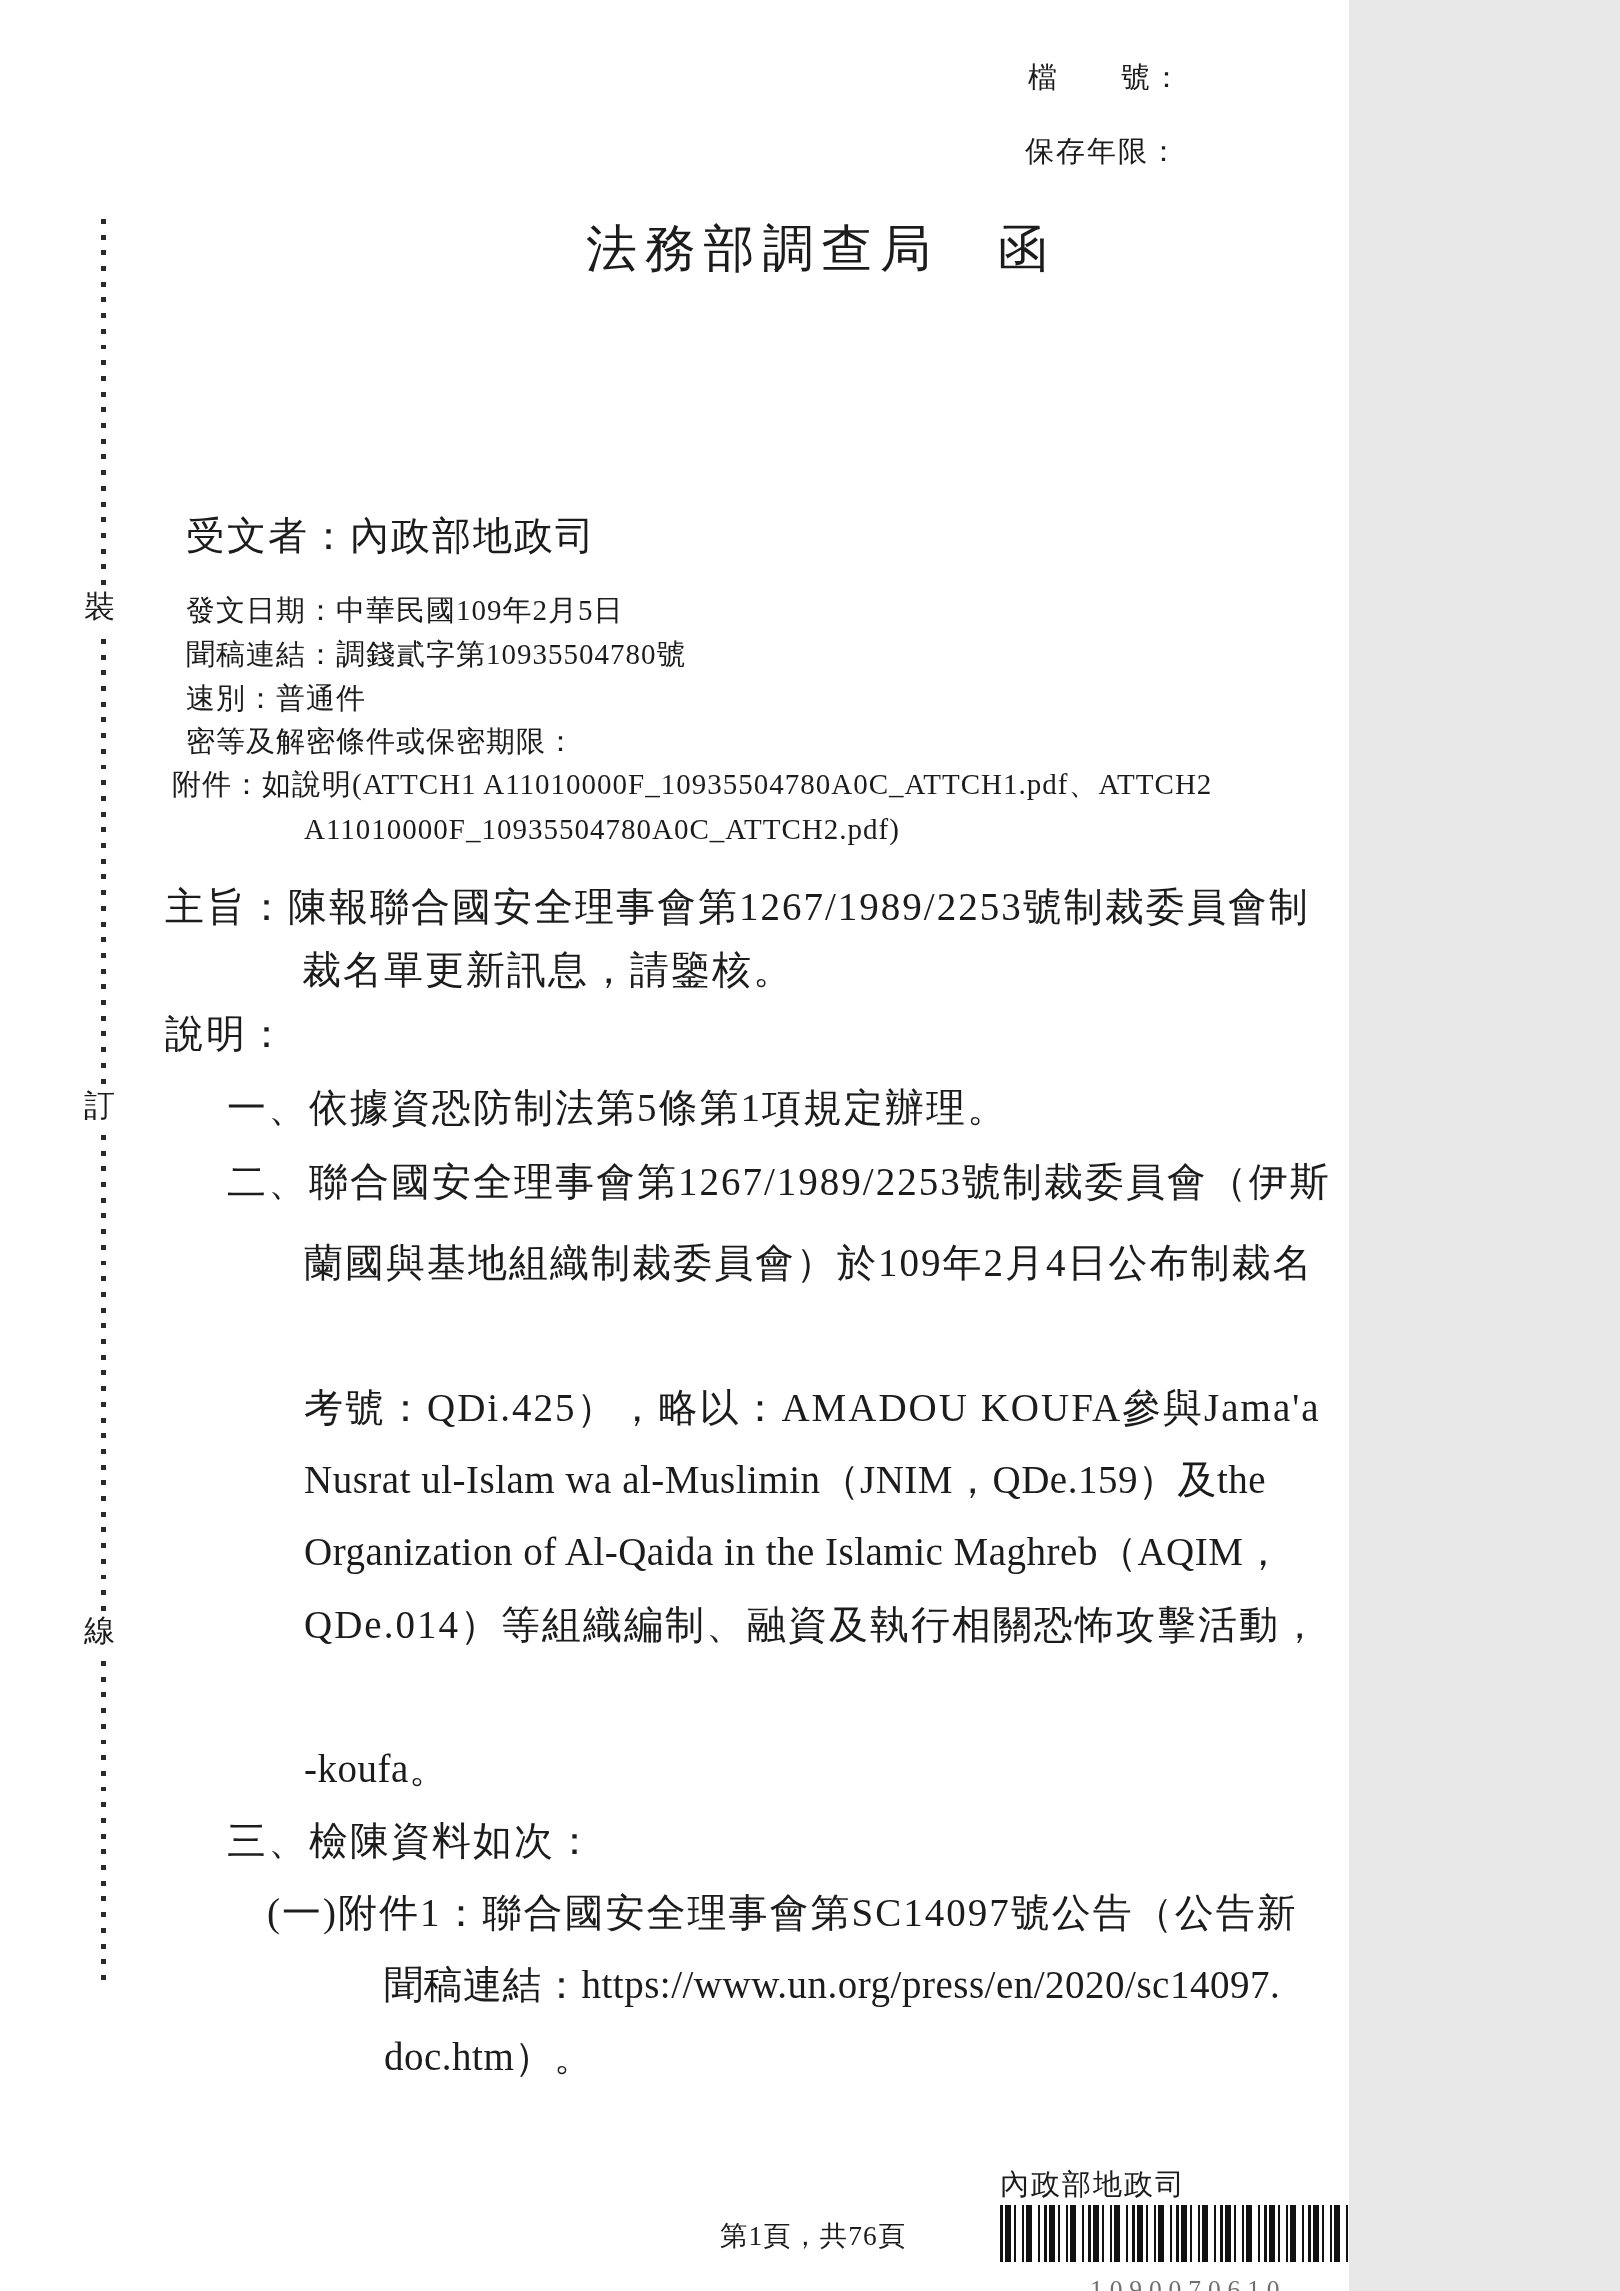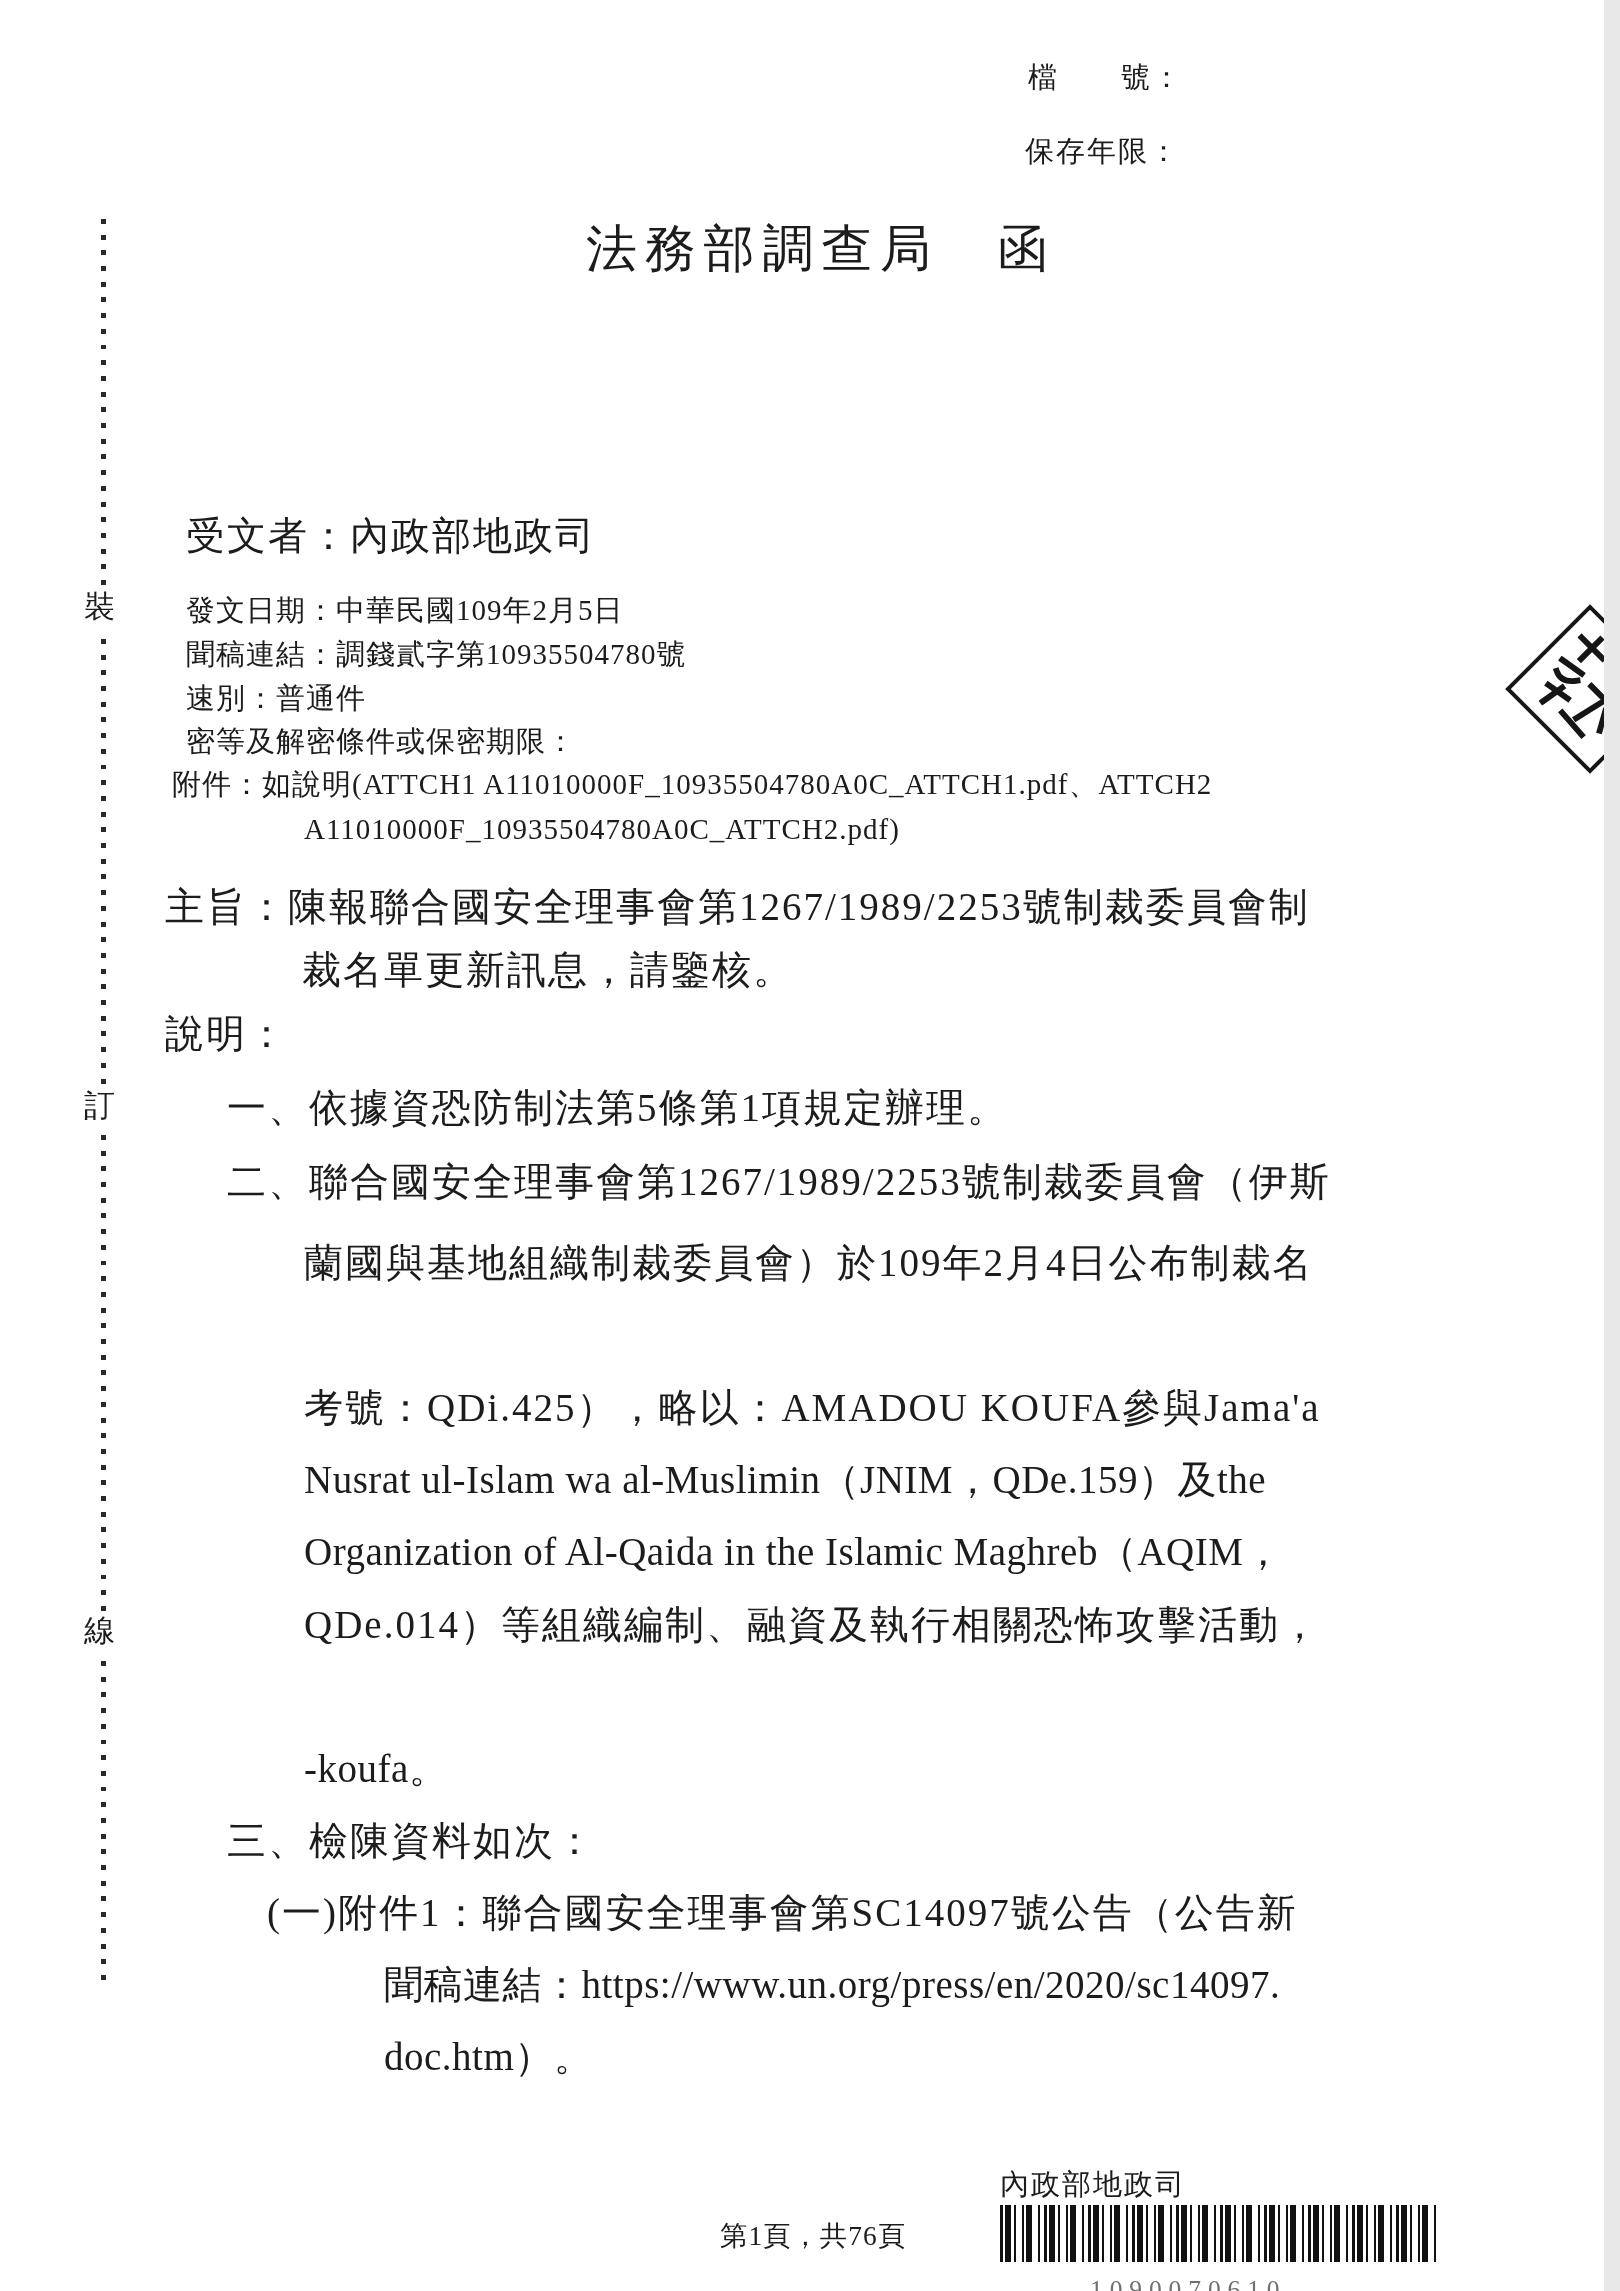--- a/index.html
+++ b/index.html
@@ -2,21 +2,21 @@
 <html><head>
 <meta charset="utf-8">
 <style>
   html, body {
     margin: 0;
     padding: 0;
     background: #e8e8e8;
   }
   #page {
     position: relative;
-    width: 1604px;
+    width: 1349px;
     height: 2292px;
     background: #ffffff;
     overflow: hidden;
     font-family: "Liberation Serif", "DejaVu Serif", serif;
     color: #1c1c1c;
   }
   .abs { position: absolute; white-space: pre; line-height: 1.15; }
 
   
   .hdr-file  { left: 1028px; top: 61px;  font-size: 29px; letter-spacing: 2px; }

